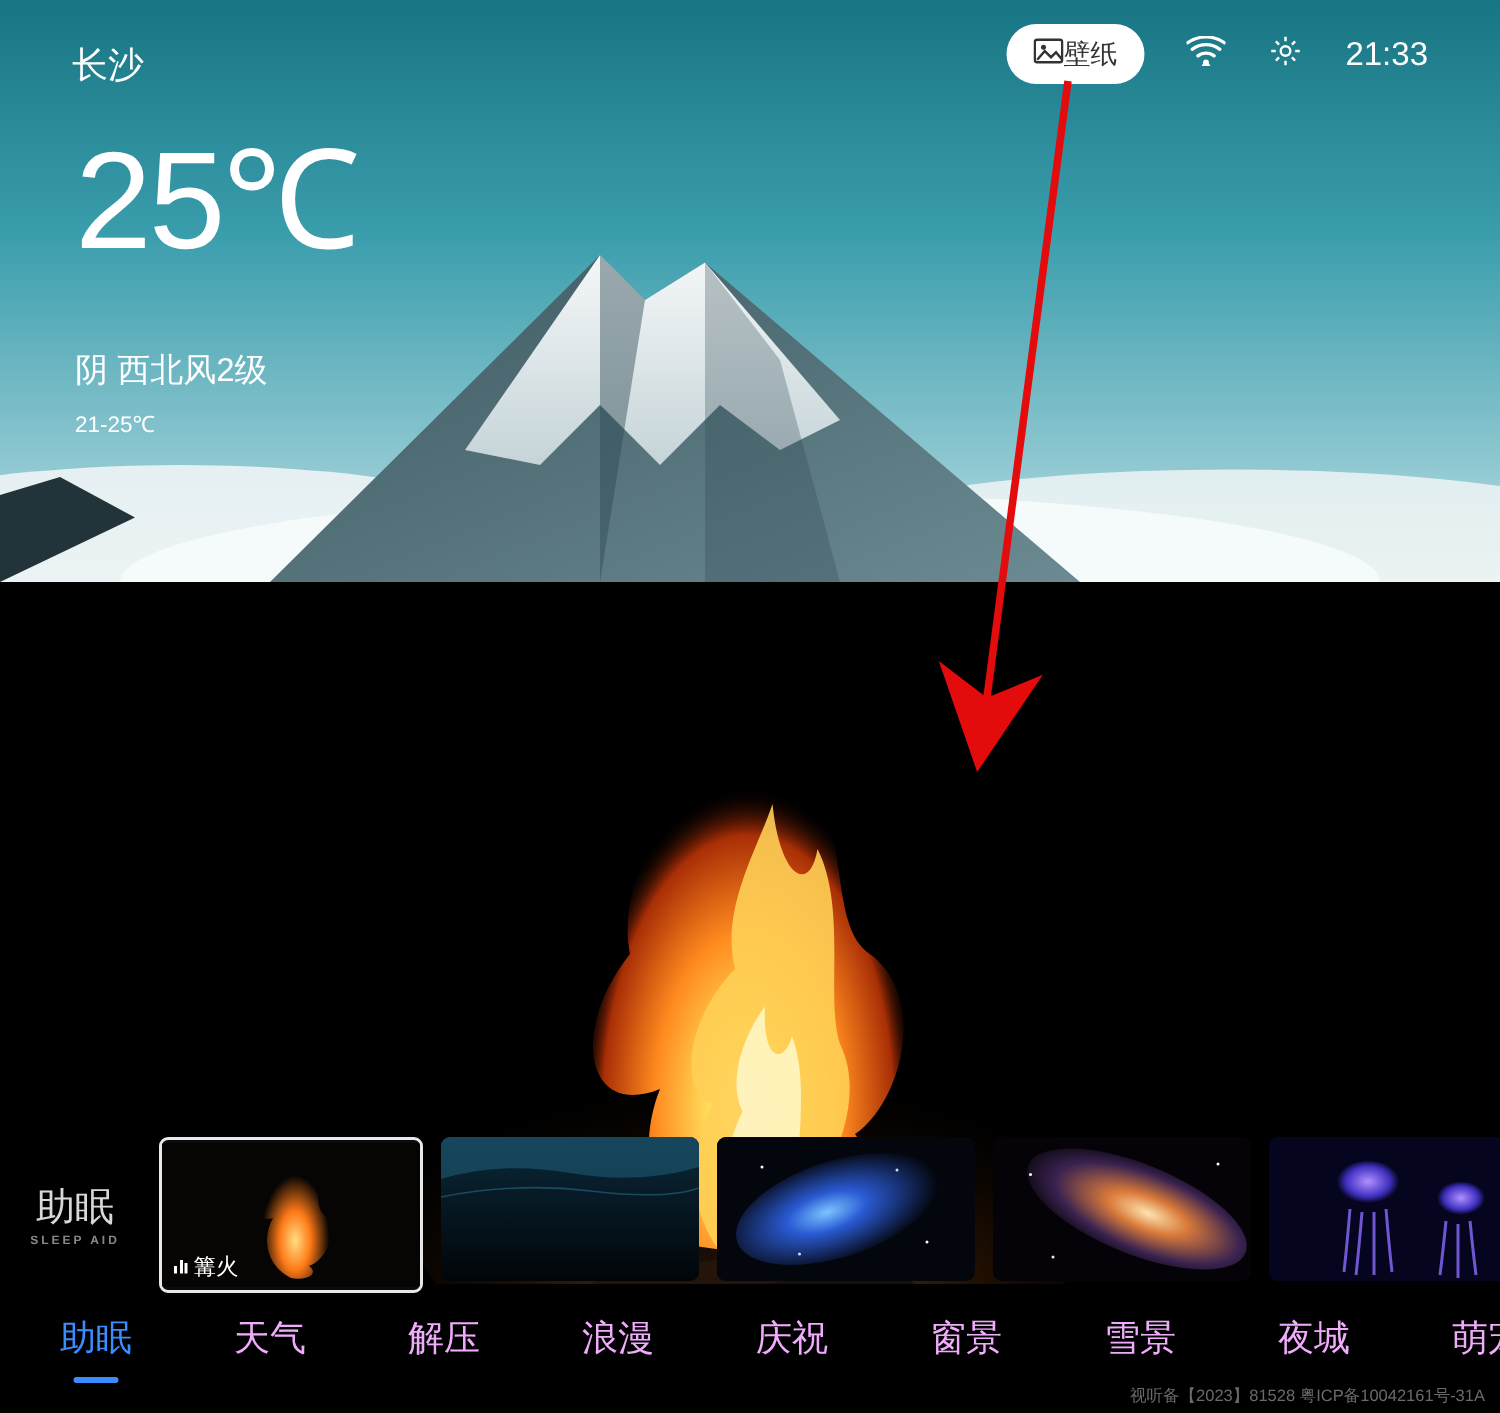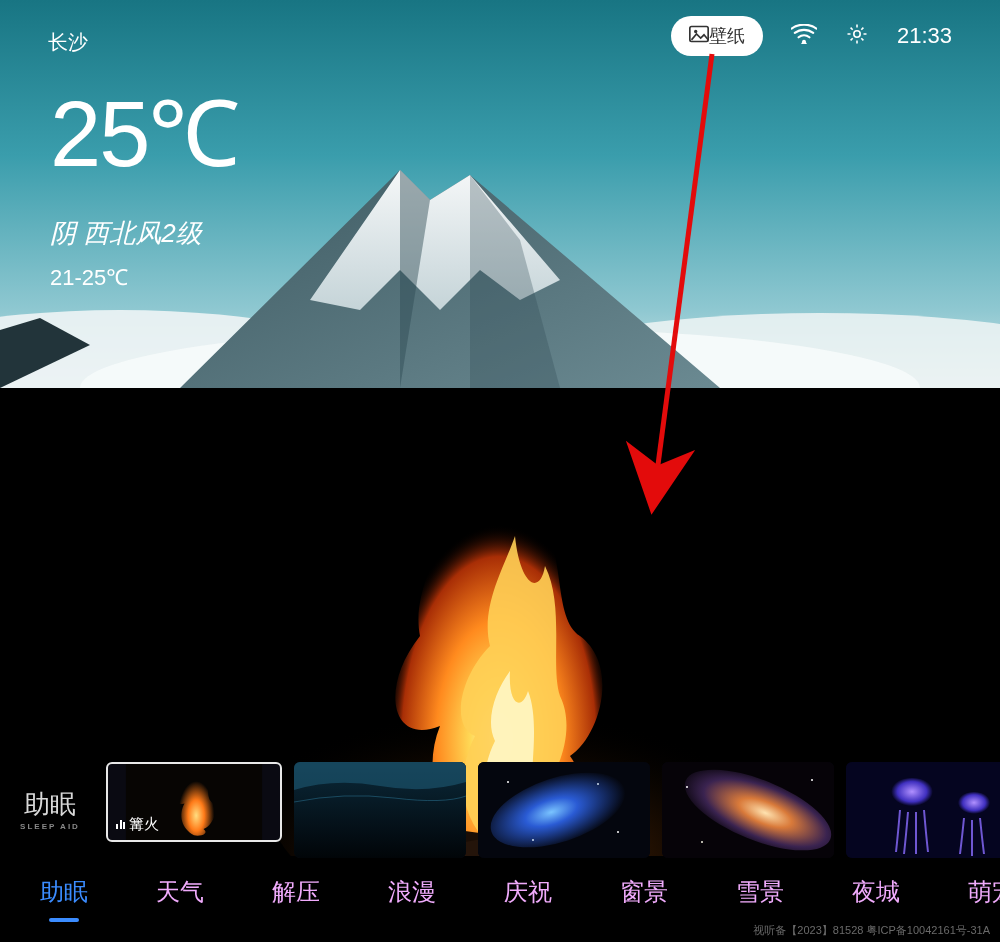--- a/index.html
+++ b/index.html
@@ -32,21 +32,21 @@
   top: 0;
   left: 0;
   right: 0;
   height: 72px;
   display: flex;
   align-items: center;
   padding: 0 48px;
   color: #fff;
 }
 .location {
-  font-size: 20px;
+  font-size: 24px;
   font-weight: 400;
   margin-top: 13px;
 }
 .header-right {
   margin-left: auto;
   display: flex;
   align-items: center;
   gap: 28px;
 }
 .wallpaper-btn {
@@ -71,27 +71,26 @@
   left: 50px;
   color: #fff;
 }
 .temp {
   font-size: 92px;
   font-weight: 400;
   line-height: 1;
   letter-spacing: -2px;
 }
 .conditions {
-  margin-top: 36px;
-  font-size: 26px;
-  font-style: italic;
+  margin-top: 52px;
+  font-size: 22px;
 }
 .temp-range {
   margin-top: 10px;
-  font-size: 22px;
+  font-size: 15px;
 }
 
 
 .fire-section {
   position: relative;
   width: 100%;
   height: 468px;
   background: #000;
   overflow: hidden;
 }
@@ -148,21 +147,21 @@
   height: 96px;
   border-radius: 6px;
   background: #0a0a12;
   flex-shrink: 0;
   overflow: hidden;
   cursor: pointer;
 }
 .thumb.selected {
   border: 2px solid #e8e8e8;
   width: 176px;
-  height: 80px;
+  height: 104px;
 }
 .thumb-label {
   position: absolute;
   left: 8px;
   bottom: 6px;
   color: #fff;
   font-size: 15px;
   display: flex;
   align-items: center;
   gap: 4px;

